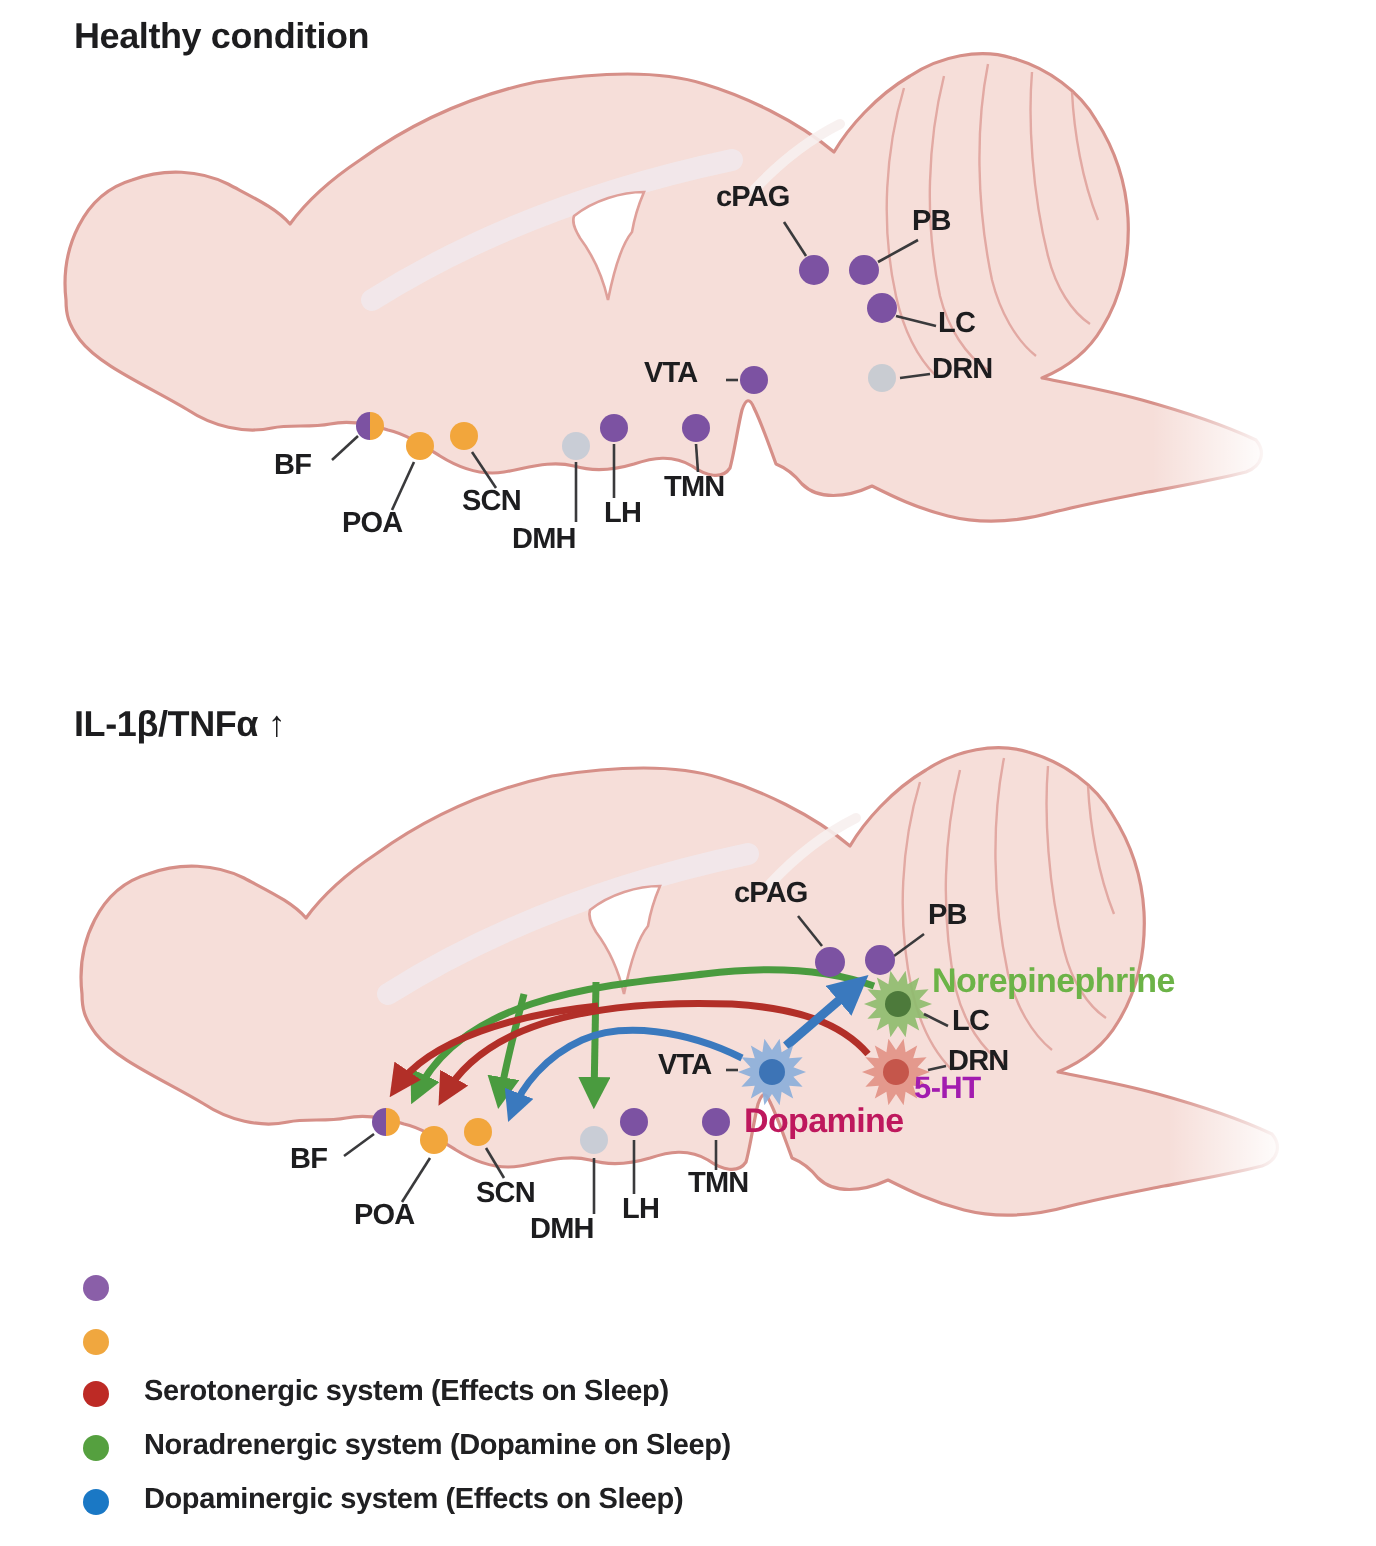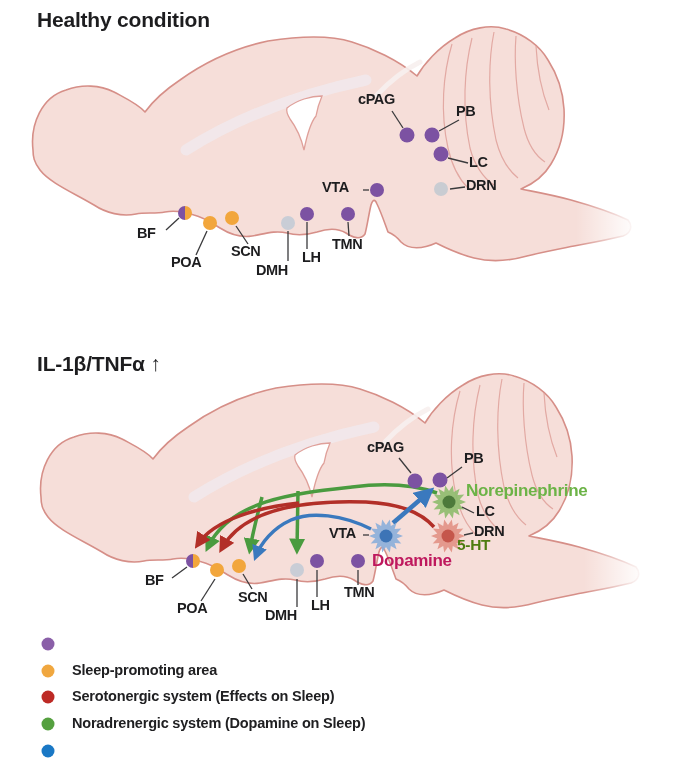--- a/index.html
+++ b/index.html
@@ -2,30 +2,30 @@
 <html><head>
 <meta charset="utf-8">
 <style>
   html,body{margin:0;padding:0;background:#ffffff;}
   .canvas{
     position:relative;width:688px;height:773px;background:#ffffff;
     font-family:"Liberation Sans", sans-serif;overflow:hidden;
   }
   svg.layer{position:absolute;left:0;top:0;}
   .title{
-    position:absolute;font-size:21px;font-weight:700;color:#1d1d1f;
+    position:absolute;font-size:18px;font-weight:700;color:#1d1d1f;
     letter-spacing:-0.2px;white-space:nowrap;
   }
   .lbl{
     position:absolute;font-size:14.5px;font-weight:700;color:#1d1d1f;
     letter-spacing:-0.4px;white-space:nowrap;line-height:1.05;
   }
   .nt{position:absolute;font-weight:700;white-space:nowrap;letter-spacing:-0.3px;}
   .nt-green{color:#6cb347;font-size:17px;text-align:right;}
-  .nt-red{color:#4d7c0f;font-size:15.5px;}
+  .nt-red{color:#a21caf;font-size:15.5px;}
   .nt-blue{color:#be185d;font-size:17px;}
   .legend-lbl{
     position:absolute;font-size:14.5px;font-weight:600;color:#202022;
     letter-spacing:-0.2px;white-space:nowrap;
   }
 </style>
 </head>
 <body>
 
 <div class="canvas">
@@ -190,17 +190,17 @@
   <div class="lbl" style="left:329px;top:526px">VTA</div>
   <div class="lbl" style="left:367px;top:440px">cPAG</div>
   <div class="lbl" style="left:464px;top:451px">PB</div>
   <div class="lbl" style="left:476px;top:504px">LC</div>
   <div class="lbl" style="left:474px;top:524px">DRN</div>
 
   <div class="nt nt-green" style="left:466px;top:481px">Norepinephrine</div>
   <div class="nt nt-red" style="left:457px;top:536px">5-HT</div>
   <div class="nt nt-blue" style="left:372px;top:551px">Dopamine</div>
 
-  <div class="legend-lbl" style="left:72px;top:662px">Sleep-promoting area</div>
   <div class="legend-lbl" style="left:72px;top:688px">Serotonergic system (Effects on Sleep)</div>
   <div class="legend-lbl" style="left:72px;top:715px">Noradrenergic system (Dopamine on Sleep)</div>
+  <div class="legend-lbl" style="left:72px;top:742px">Dopaminergic system (Effects on Sleep)</div>
 
 </div>
 
 </body></html>

